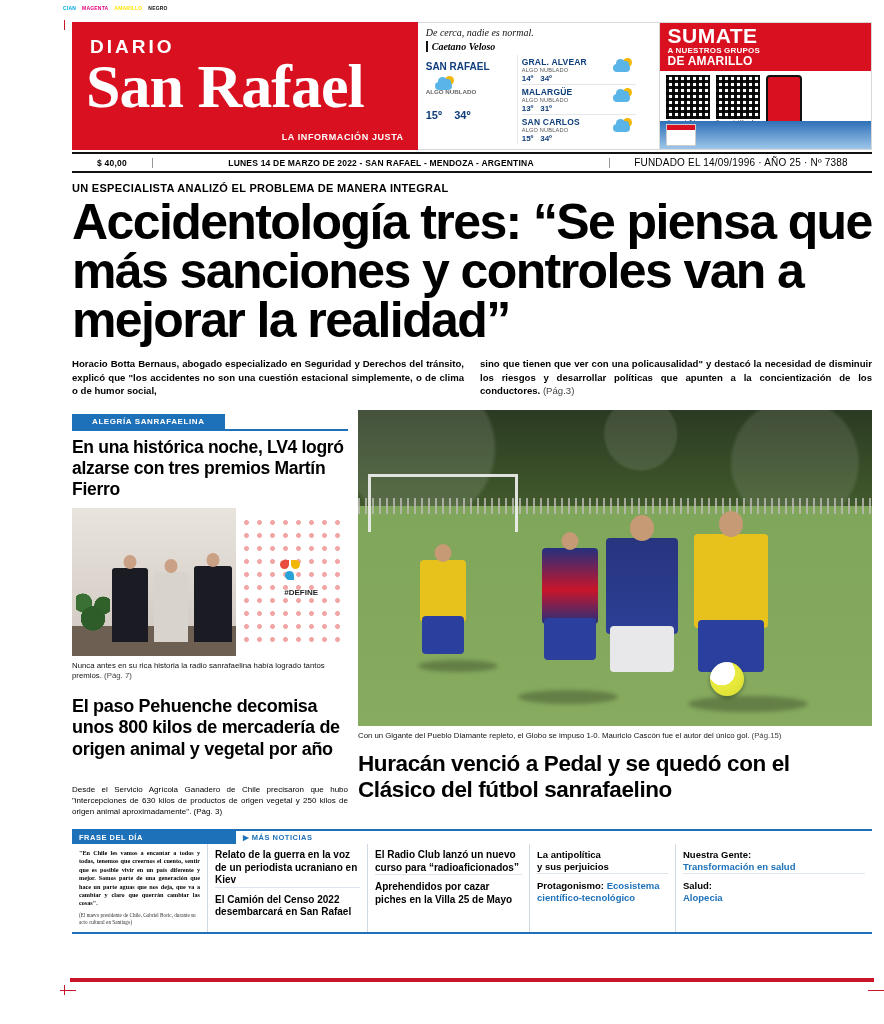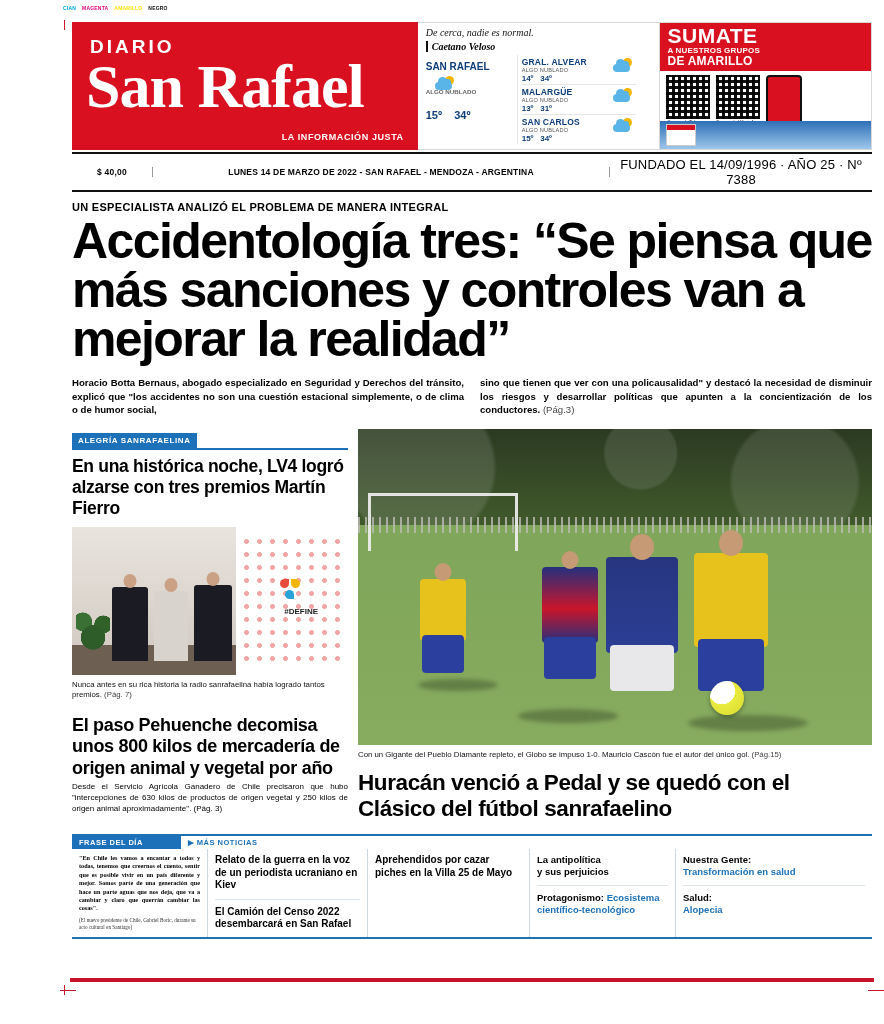--- a/index.html
+++ b/index.html
@@ -84,38 +84,38 @@
   .promo-bottom .np i { display:block; height:5px; background:#d8101f; }
 
   
   .infobar {
     width: 800px; border-top: 2px solid #111; border-bottom: 2px solid #111;
     display: flex; align-items: center; font-size: 8.5px; font-weight: bold;
     padding: 3px 0; letter-spacing: .2px; margin-top: 2px;
   }
   .infobar .price { width: 80px; text-align: center; }
   .infobar .date { flex: 1; text-align: center; border-left: 1px solid #999; border-right: 1px solid #999; }
-  .infobar .founded { width: 262px; text-align: center; font-weight: normal; font-size: 13px; }
+  .infobar .founded { width: 262px; text-align: center; font-weight: normal; font-size: 10px; }
 
   
   .kicker { font-size: 11px; font-weight: bold; letter-spacing: .3px; margin: 9px 0 4px 0; }
   .headline {
     font-family: "Liberation Sans", sans-serif;
     font-weight: bold; font-size: 50px; line-height: 49px; letter-spacing: -1.6px;
   }
   .lead-cols { display: flex; gap: 16px; margin-top: 12px; }
   .lead-col { flex: 1; font-size: 9.6px; line-height: 13.5px; text-align: justify; font-weight: 600; }
   .lead-col .pg { font-weight: normal; color: #444; }
 
   
   .mid { display: flex; gap: 10px; margin-top: 12px; }
   .mid-left { width: 276px; }
   .mid-right { width: 514px; }
 
-  .sectag { background: #1d71b8; color: #fff; font-size: 8px; font-weight: bold; letter-spacing: .6px; padding: 3px 6px; display: inline-block; }
+  .sectag { background: #1d71b8; color: #fff; font-size: 8px; font-weight: bold; letter-spacing: .6px; padding: 3px 20px; display: inline-block; }
   .sectag-wrap { border-bottom: 2px solid #1d71b8; }
   .subhead { font-size: 17.5px; font-weight: bold; line-height: 21px; margin-top: 6px; letter-spacing: -.3px; }
   .caption { font-size: 7.8px; line-height: 10.5px; color: #111; margin-top: 5px; }
   .caption .pg { color: #444; }
 
   .photo-award { width: 276px; height: 148px; margin-top: 8px; position: relative; overflow: hidden; background: #c9c2bb; }
   .pa-sky { position: absolute; inset: 0; background: linear-gradient(180deg,#e9e4de,#cfc7bf); }
   .pa-screen { position: absolute; right: 0; top: 0; width: 112px; height: 148px; background: #ffffff; }
   .pa-dots { position: absolute; right: 4px; top: 8px; width: 104px; height: 132px;
      background-image: radial-gradient(#e88 2.2px, transparent 2.4px); background-size: 13px 13px; opacity: .75; }
@@ -141,37 +141,37 @@
   .pl.blue { background: #2b3f9e; }
   .pl.yellow { background: #e8c21c; }
   .pl.white { background: #e8e8ea; }
   .pl .hd { position: absolute; left: 50%; transform: translateX(-50%); top: -16px; width: 17px; height: 18px; border-radius: 50%; background: #c59a74; }
   .shadow { position: absolute; background: rgba(0,0,0,.25); border-radius: 50%; filter: blur(2px); }
 
   .sport-head { font-size: 22.5px; font-weight: bold; line-height: 26px; margin-top: 10px; letter-spacing: -.4px; }
 
   .second-block { margin-top: 14px; }
   .second-head { font-size: 18px; font-weight: bold; line-height: 21.5px; margin-top: 8px; letter-spacing: -.3px; }
-  .second-body { font-size: 8px; line-height: 11px; margin-top: 2px; text-align: justify; }
+  .second-body { font-size: 8px; line-height: 11px; margin-top: 24px; text-align: justify; }
 
   
   .bottom { margin-top: 12px; width: 800px; border-top: 2px solid #1d71b8; display: flex; }
   .bb-tagrow { display: flex; width: 800px; }
   .bb-tag { background: #1d71b8; color: #fff; font-size: 7.5px; font-weight: bold; letter-spacing: .5px; padding: 2px 7px; }
   .bb-cols { display: flex; width: 800px; border-bottom: 2px solid #1d71b8; }
   .bb-col { padding: 5px 7px 6px 7px; border-right: 1px solid #cfd8e3; }
   .bb-c1 { width: 136px; }
   .bb-c2 { width: 160px; }
   .bb-c3 { width: 162px; }
   .bb-c4 { width: 146px; }
   .bb-c5 { width: 196px; border-right: none; }
   .quote { font-family: "Liberation Serif", serif; font-size: 6.2px; line-height: 8.4px; font-weight: bold; text-align: justify; }
   .quote-src { font-family: "Liberation Serif", serif; font-size: 5.2px; line-height: 7px; margin-top: 4px; color: #333; }
   .bb-item { font-size: 10px; font-weight: bold; line-height: 12.5px; }
-  .bb-item + .bb-item { margin-top: 7px; padding-top: 6px; border-top: 1px solid #dde4ec; }
+  .bb-item + .bb-item { padding-top: 6px; border-top: 1px solid #dde4ec; }
   .bb-blue { color: #1d71b8; }
   .bb-small { font-size: 9.5px; line-height: 12px; }
 </style>
 </head>
 <body>
 
 <div class="page">
 
   <div class="regbar">
     <div class="reg-swatches">
@@ -392,38 +392,39 @@
           <span class="pg">(Pág.15)</span>
         </div>
 
         <div class="sport-head">Huracán venció a Pedal y se quedó con el Clásico del fútbol sanrafaelino</div>
       </div>
     </div>
 
     <div class="bottom">
       <div style="width:800px;">
         <div class="bb-tagrow">
-          <div class="bb-tag" style="width:109px;">FRASE DEL DÍA</div>
+          <div class="bb-tag" style="width:164px;">FRASE DEL DÍA</div>
           <div class="bb-tag" style="background:#fff;color:#1d71b8;">
             ▶ <span>MÁS NOTICIAS</span>
           </div>
         </div>
 
         <div class="bb-cols">
           <div class="bb-col bb-c1">
             <div class="quote">"En Chile les vamos a encantar a todos y todas, tenemos que creernos el cuento, sentir que es posible vivir en un país diferente y mejor. Somos parte de una generación que hace un parte aguas que nos deja, que va a cambiar y claro que querrán cambiar las cosas".</div>
             <div class="quote-src">(El nuevo presidente de Chile, Gabriel Boric, durante su acto cultural en Santiago)</div>
           </div>
 
           <div class="bb-col bb-c2">
             <div class="bb-item">Relato de la guerra en la voz de un periodista ucraniano en Kiev</div>
             <div class="bb-item">El Camión del Censo 2022 desembarcará en San Rafael</div>
           </div>
 
           <div class="bb-col bb-c3">
+            <div class="bb-item">El Radio Club lanzó un nuevo curso para “radioaficionados”</div>
             <div class="bb-item">Aprehendidos por cazar piches en la Villa 25 de Mayo</div>
           </div>
 
           <div class="bb-col bb-c4">
             <div class="bb-item bb-small">
               <span>La antipolítica</span><br>
               <span>y sus perjuicios</span>
             </div>
             <div class="bb-item bb-small">
               <span>Protagonismo: </span><span class="bb-blue">Ecosistema científico-tecnológico</span>

